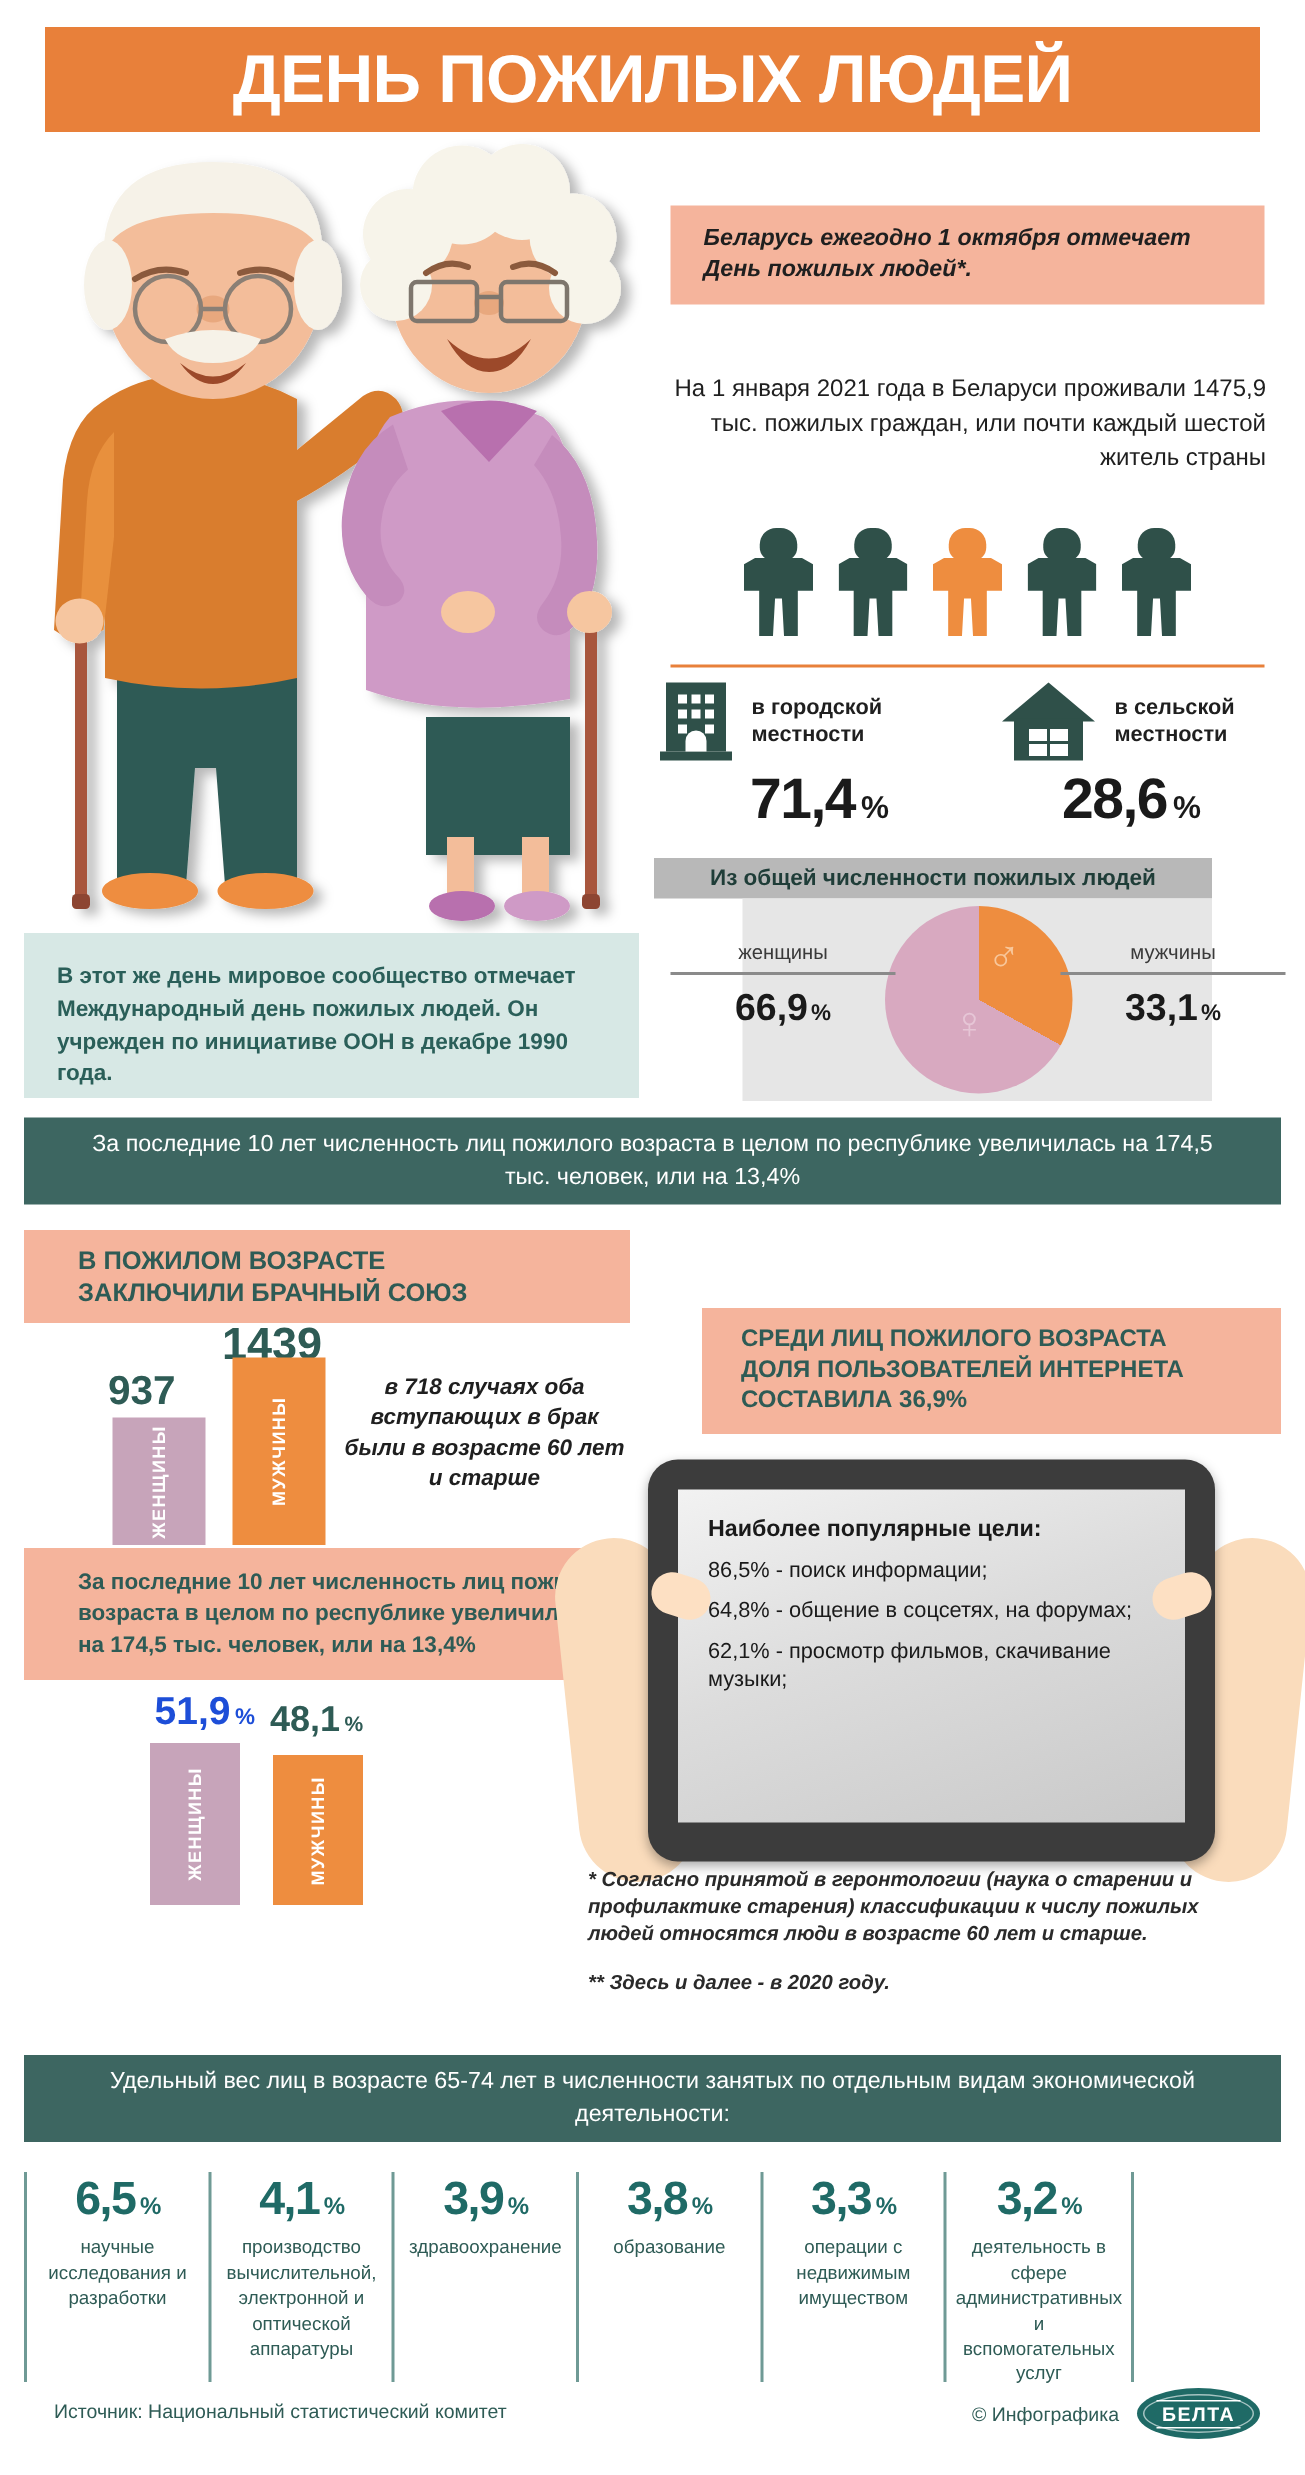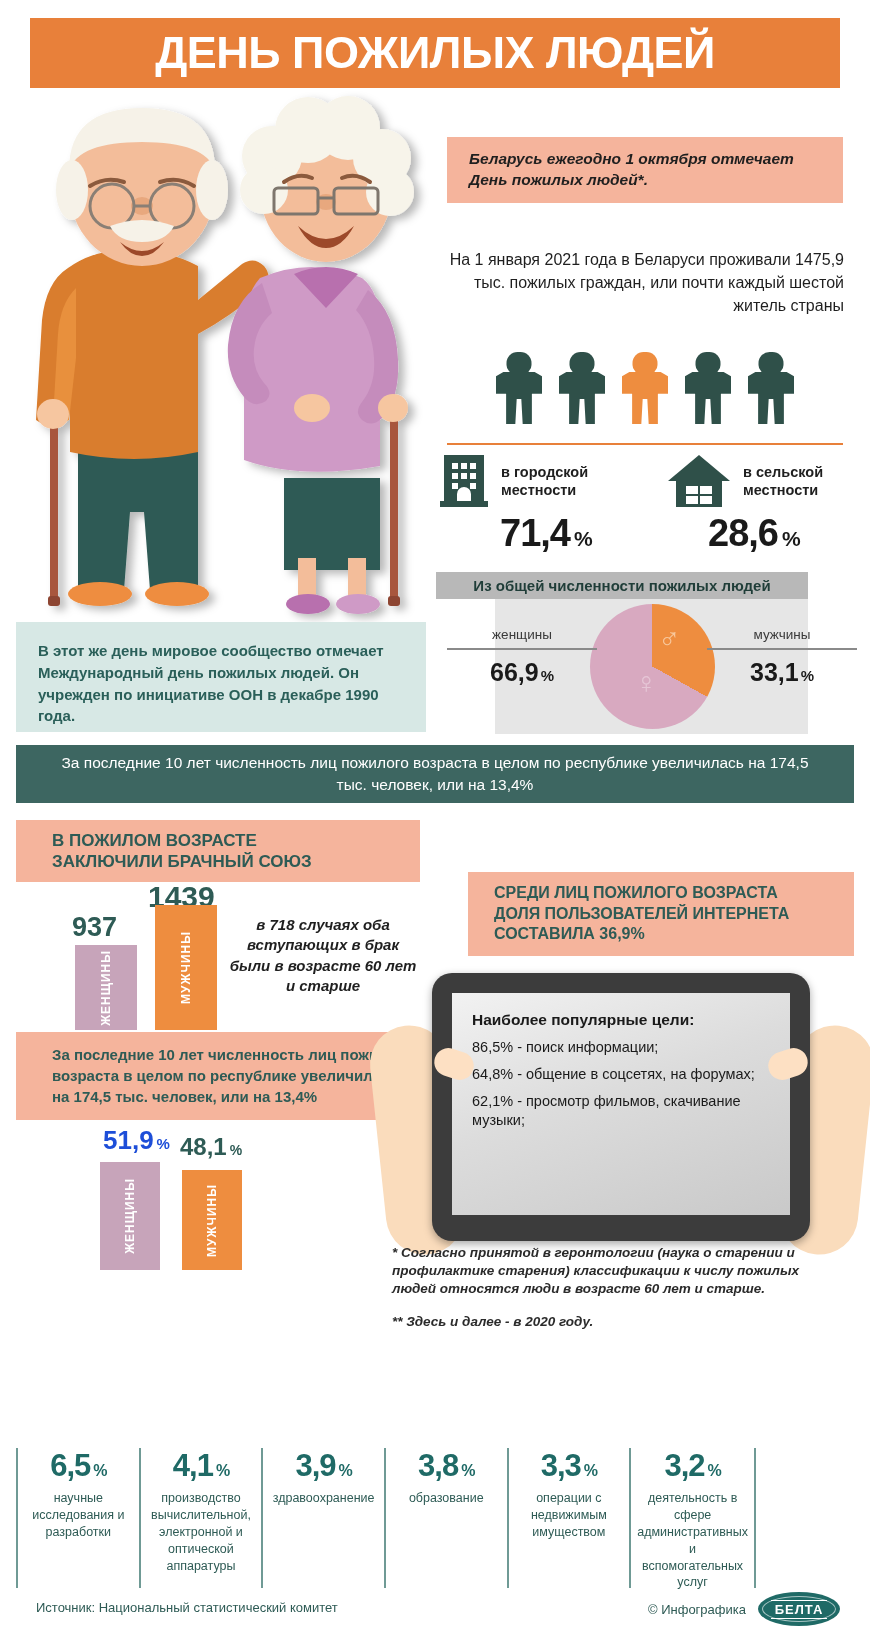--- a/index.html
+++ b/index.html
@@ -534,20 +534,23 @@
     </div>
     <div class="hand-thumb-l"></div>
     <div class="hand-thumb-r"></div>
   </div>
 
   <div class="footnotes">
     <p class="first">* Согласно принятой в геронтологии (наука о старении и профилактике старения) классификации к числу пожилых людей относятся люди в возрасте 60 лет и старше.</p>
     <p class="second">** Здесь и далее - в 2020 году.</p>
   </div>
 
+  <div class="dark-band b2">
+    <p>Удельный вес лиц в возрасте 65-74 лет в численности занятых по отдельным видам экономической деятельности:</p>
+  </div>
 
   <div class="stats-row">
     <div class="stat-cell">
       <div class="sv"><span>6,5</span><span class="sym">%</span></div>
       <div class="sl">научные исследования и разработки</div>
     </div>
     <div class="stat-cell">
       <div class="sv"><span>4,1</span><span class="sym">%</span></div>
       <div class="sl">производство вычислительной, электронной и оптической аппаратуры</div>
     </div>

